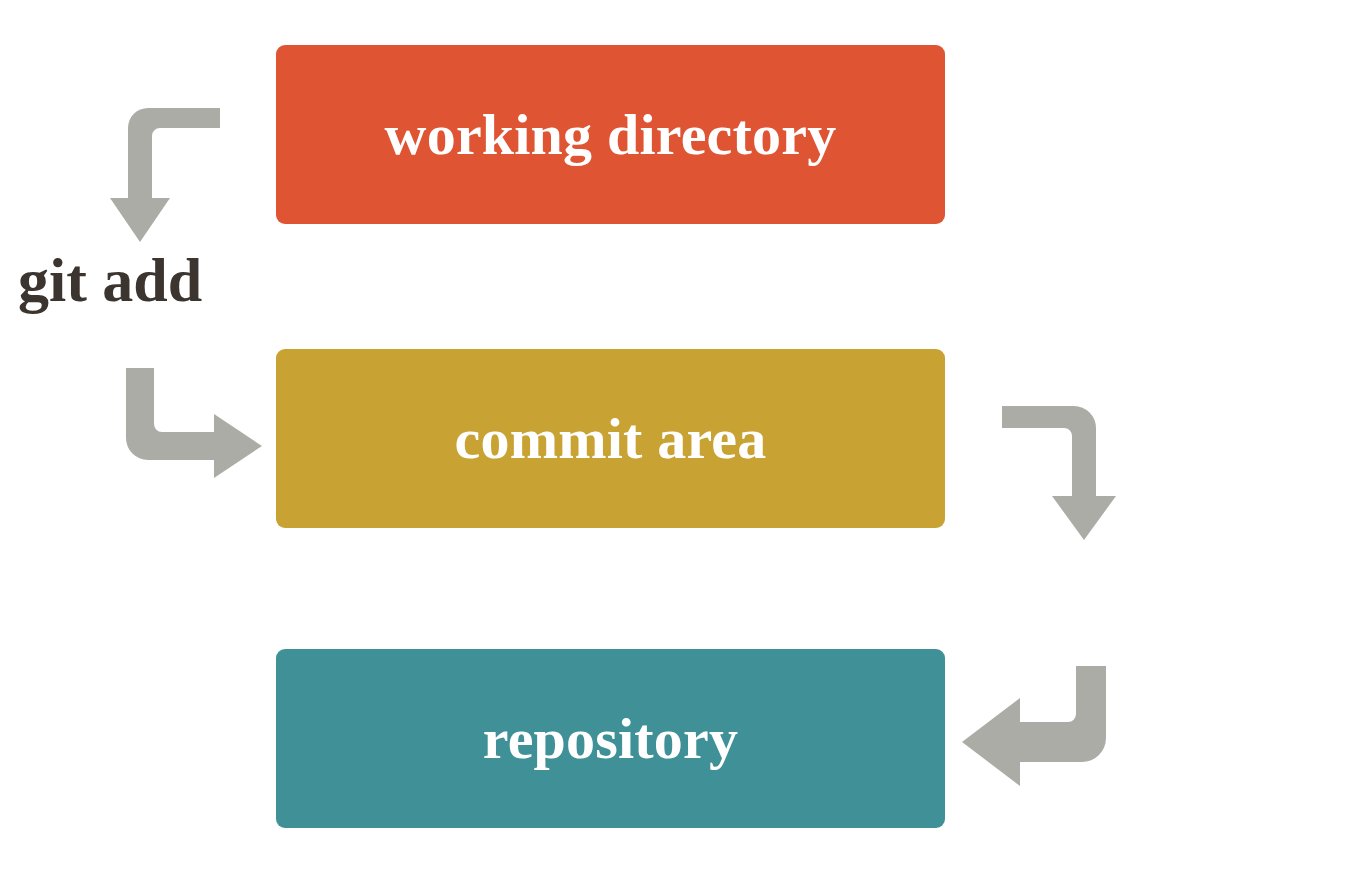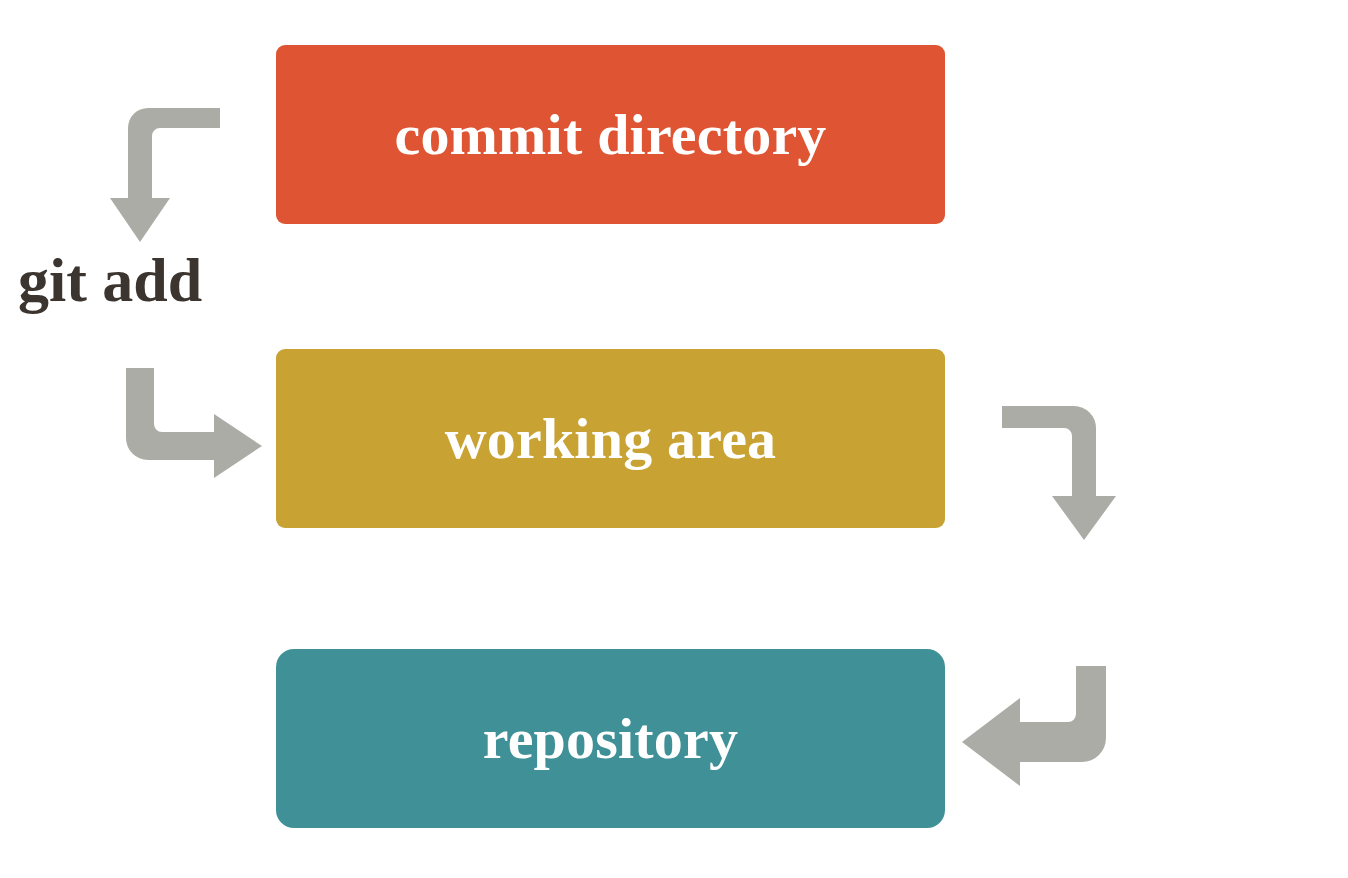--- a/index.html
+++ b/index.html
@@ -62,28 +62,28 @@
   #arrow-2 { left: 118px; top: 368px;  width: 150px; height: 110px; }
   #arrow-3 { left: 998px; top: 398px;  width: 130px; height: 150px; }
   #arrow-4 { left: 958px; top: 662px;  width: 155px; height: 130px; }
 </style>
 </head>
 <body>
 
 <div id="canvas" style="background: rgb(255, 255, 255);">
 
   <div class="stage-box" id="box-working" style="background: rgb(223, 85, 52);">
-    <span class="stage-label" style="color: rgb(255, 255, 255);">commit directory</span>
+    <span class="stage-label" style="color: rgb(255, 255, 255);">working directory</span>
   </div>
 
   <div class="stage-box" id="box-staging" style="background: rgb(200, 163, 51);">
-    <span class="stage-label" style="color: rgb(255, 255, 255);">working area</span>
+    <span class="stage-label" style="color: rgb(255, 255, 255);">commit area</span>
   </div>
 
-  <div class="stage-box" id="box-repo" style="background: rgb(63, 145, 151); border-radius: 18px;">
+  <div class="stage-box" id="box-repo" style="background: rgb(63, 145, 151);">
     <span class="stage-label" style="color: rgb(255, 255, 255);">repository</span>
   </div>
 
   <div class="cmd-label" id="label-git-add" style="color: rgb(59, 52, 47);">git add</div>
 
 
   <svg class="arrow-svg" id="arrow-1" viewBox="0 0 130 150">
     <path d="M 110 8
              L 38 8
              A 20 20 0 0 0 18 28

